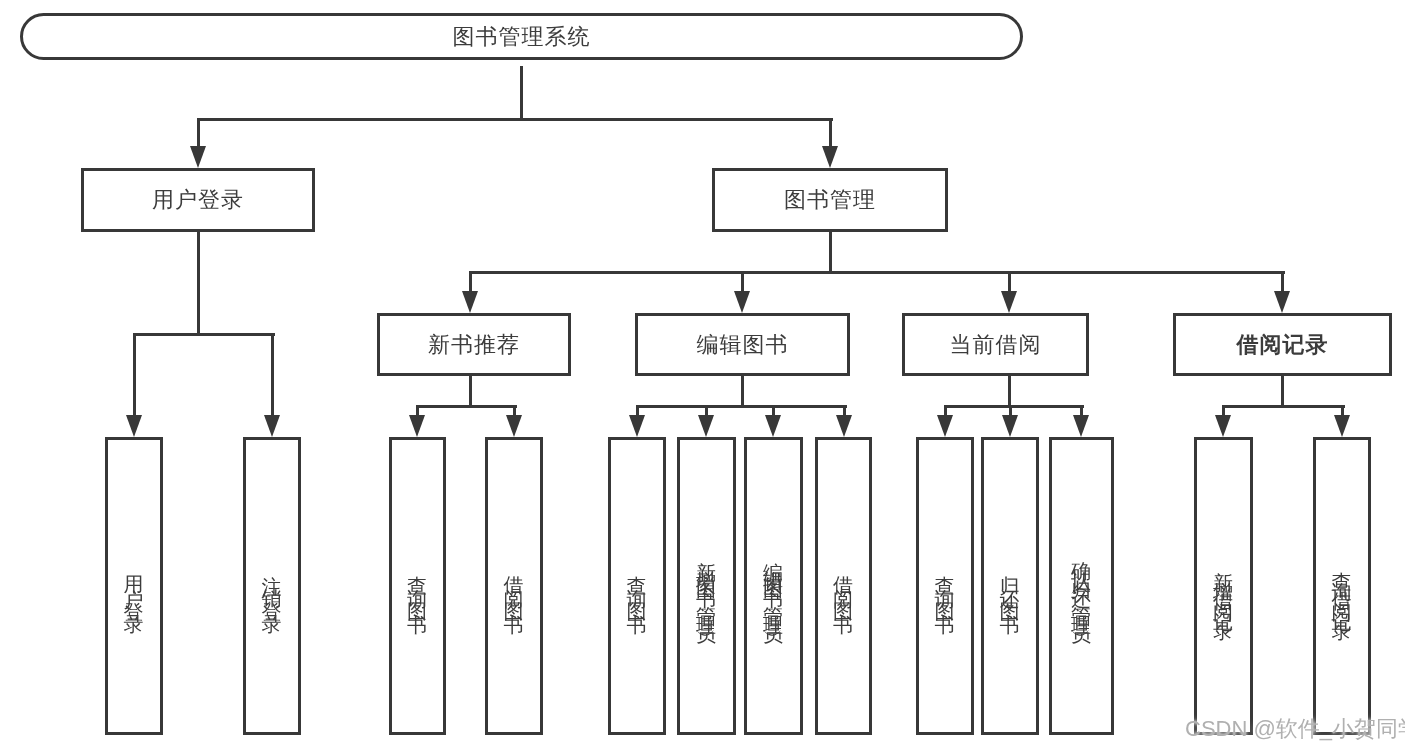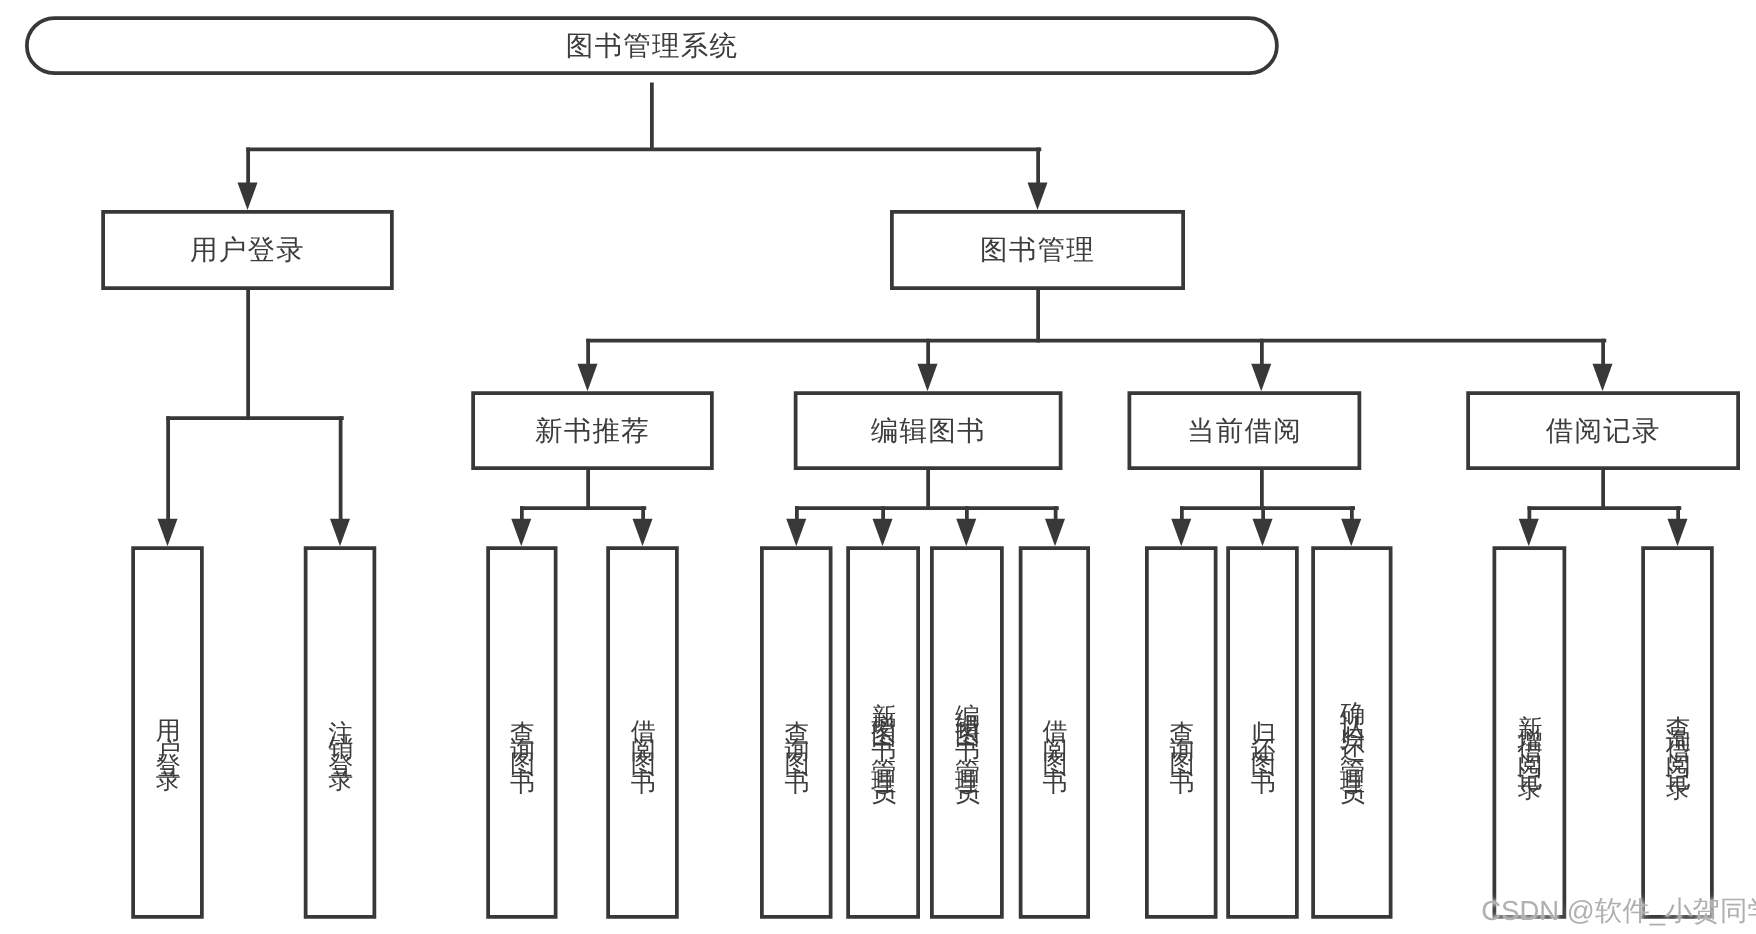--- a/index.html
+++ b/index.html
@@ -76,21 +76,21 @@
 
   <div class="box" style="left:377px;top:313px;width:194px;height:63px;">
     <span class="hlabel">新书推荐</span>
   </div>
   <div class="box" style="left:635px;top:313px;width:215px;height:63px;">
     <span class="hlabel">编辑图书</span>
   </div>
   <div class="box" style="left:902px;top:313px;width:187px;height:63px;">
     <span class="hlabel">当前借阅</span>
   </div>
-  <div class="box" style="left:1173px;top:313px;width:219px;height:63px;">
+  <div class="box" style="left:1173px;top:313px;width:219px;height:63px;font-weight:bold;">
     <span class="hlabel">借阅记录</span>
   </div>
 
   <div class="vline" style="left:469px;top:374px;height:34px;"></div>
   <div class="hline" style="left:416px;top:405px;width:101px;"></div>
   <div class="vline" style="left:416px;top:405px;height:12px;"></div>
   <div class="vline" style="left:513px;top:405px;height:12px;"></div>
   <div class="arrow" style="left:409px;top:415px;"></div>
   <div class="arrow" style="left:506px;top:415px;"></div>
 

